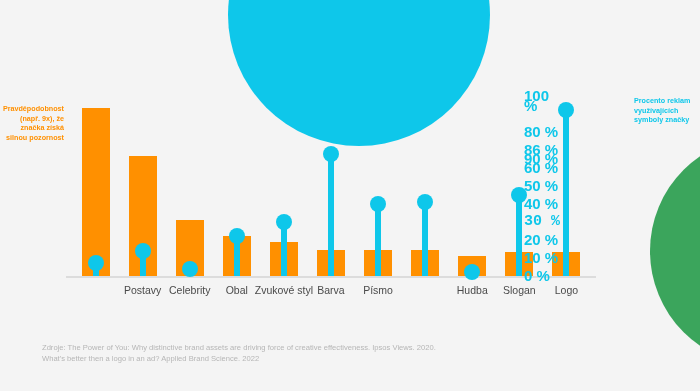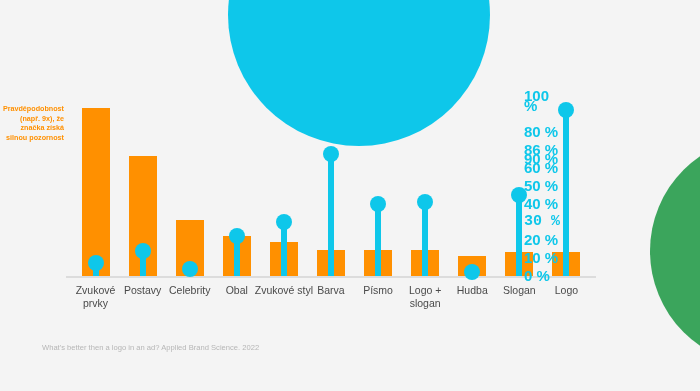--- a/index.html
+++ b/index.html
@@ -152,20 +152,21 @@
 </head>
 <body>
 
 <div id="stage">
 
   <div class="deco-semicircle"></div>
   <div class="deco-circle-green"></div>
 
   <div class="axis-title axis-title-left">Pravděpodobnost (např. 9x), že značka získá silnou pozornost</div>
 
+  <div class="axis-title axis-title-right">Procento reklam využívajících symboly značky</div>
 
   <div id="plot">
     <div class="baseline"></div>
   <div class="col" style="left: 0px; width: 47.0909px;">
         <div class="bar" style="height: 168px; background: rgb(255, 144, 0);"></div>
         <div class="stem" style="height: 12.6px; background: rgb(14, 199, 234);"></div>
         <div class="dot" style="bottom: 4.6px; background: rgb(14, 199, 234);"></div>
       </div>
       <div class="col" style="left: 47.0909px; width: 47.0909px;">
         <div class="bar" style="height: 120px; background: rgb(255, 144, 0);"></div>
@@ -213,38 +214,37 @@
         <div class="dot" style="bottom: 73px; background: rgb(14, 199, 234);"></div>
       </div>
       <div class="col" style="left: 470.909px; width: 47.0909px;">
         <div class="bar" style="height: 24px; background: rgb(255, 144, 0);"></div>
         <div class="stem" style="height: 165.6px; background: rgb(14, 199, 234);"></div>
         <div class="dot" style="bottom: 157.6px; background: rgb(14, 199, 234);"></div>
       </div>
     </div>
 
   <div class="source">
+    <div>Zdroje: The Power of You: Why distinctive brand assets are driving force of creative effectiveness. Ipsos Views. 2020.</div>
     <div>What's better then a logo in an ad? Applied Brand Science. 2022</div>
   </div>
 
 <div class="tick tick-right" style="top: 271px;">0 %</div>
     <div class="tick tick-right" style="top: 253px;">10 %</div>
     <div class="tick tick-right" style="top: 235px;">20 %</div>
     <div class="tick tick-right" style="top: 217px; font-family: Liberation Mono, monospace;">30 %</div>
     <div class="tick tick-right" style="top: 199px;">40 %</div>
     <div class="tick tick-right" style="top: 181px;">50 %</div>
     <div class="tick tick-right" style="top: 163px;">60 %</div>
     <div class="tick tick-right" style="top: 145px;">86 %</div>
     <div class="tick tick-right" style="top: 127px;">80 %</div>
     <div class="tick tick-right" style="top: 118px; margin-top: 36px;">90 %</div>
     <div class="tick tick-right" style="top: 91px;">100 %</div>
-    <div class="cat" style="left: 66px; width: 59.0909px;">Zvukové prvky</div>
     <div class="cat" style="left: 113.091px; width: 59.0909px;">Postavy</div>
     <div class="cat" style="left: 160.182px; width: 59.0909px;">Celebrity</div>
     <div class="cat" style="left: 207.273px; width: 59.0909px;">Obal</div>
     <div class="cat" style="left: 254.364px; width: 59.0909px;">Zvukové styl</div>
     <div class="cat" style="left: 301.455px; width: 59.0909px; text-align: center;">Barva</div>
     <div class="cat" style="left: 348.545px; width: 59.0909px;">Písmo</div>
-    <div class="cat" style="left: 395.636px; width: 59.0909px;">Logo + slogan</div>
     <div class="cat" style="left: 442.727px; width: 59.0909px;">Hudba</div>
     <div class="cat" style="left: 489.818px; width: 59.0909px;">Slogan</div>
     <div class="cat" style="left: 536.909px; width: 59.0909px;">Logo</div>
   </div>
 
 </body></html>

